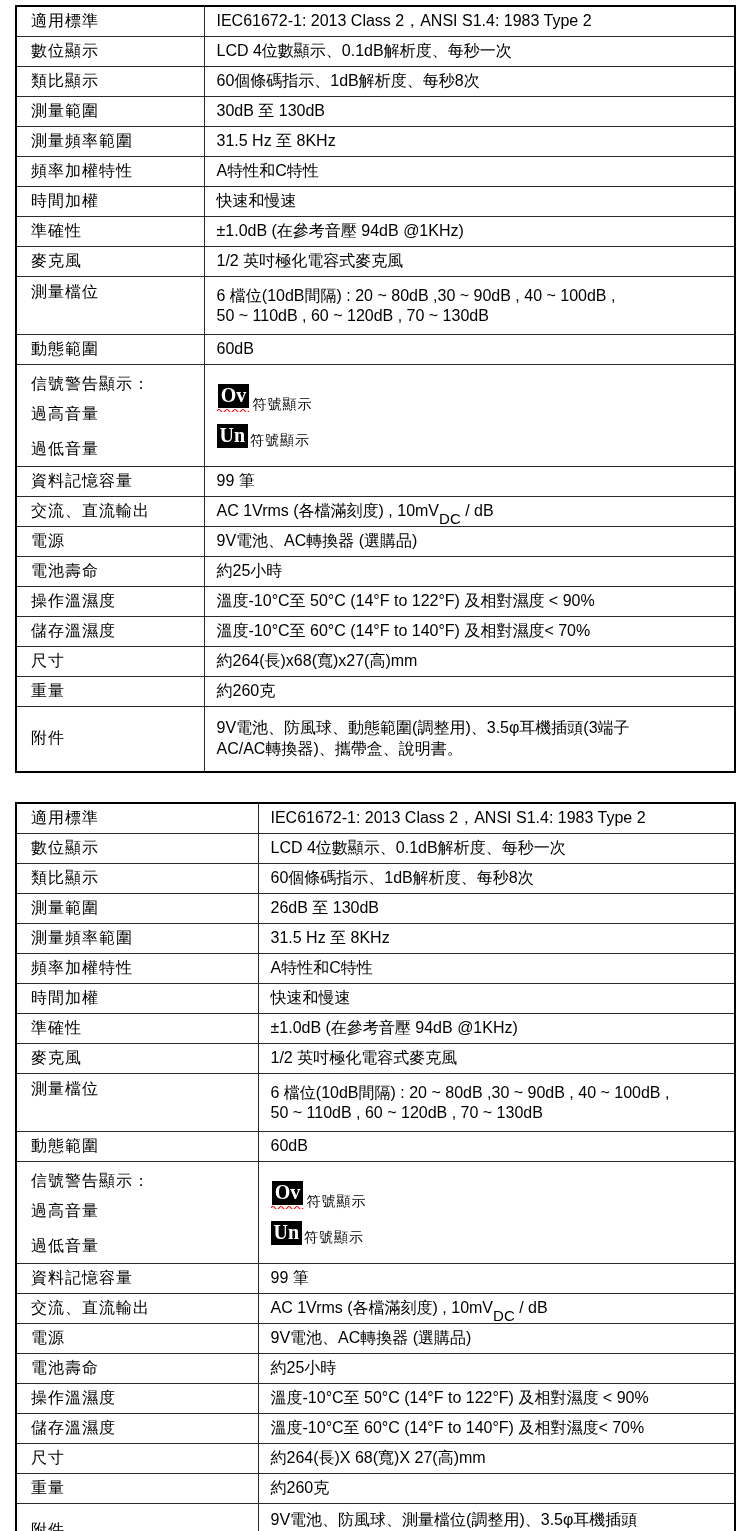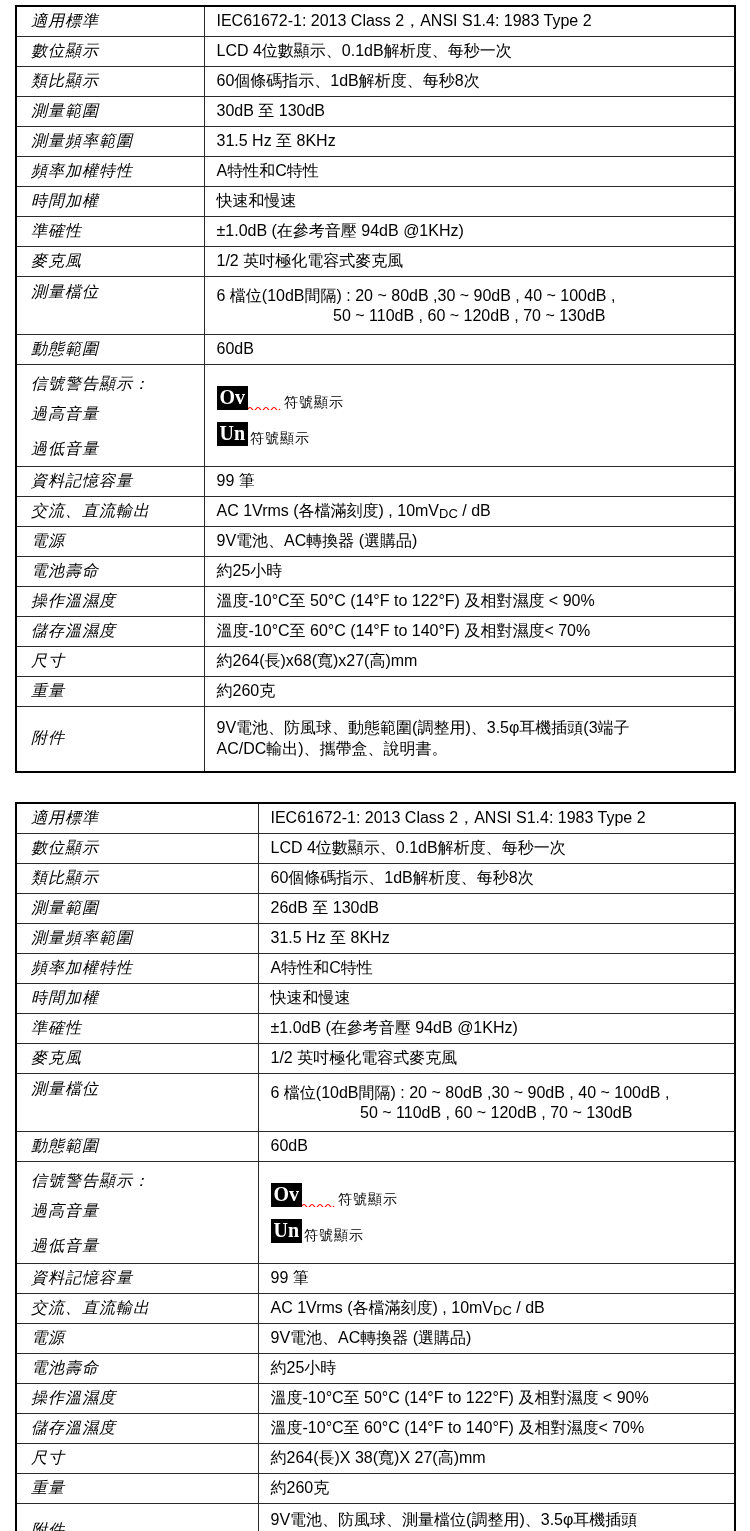--- a/index.html
+++ b/index.html
@@ -3,38 +3,38 @@
 <meta charset="utf-8">
 <style>
   html,body{margin:0;padding:0;background:#fff;}
   body{width:750px;font-family:"Liberation Sans",sans-serif;color:#000;}
   .wrap{padding:5px 14px 10px 15px;}
   table.spec{border-collapse:collapse;width:721px;table-layout:fixed;
     border:2px solid #000;}
   table.spec + table.spec{margin-top:29px;}
   td{border:1px solid #2a2a2a;vertical-align:middle;font-size:16px;
     padding:2px 10px 2px 12px;overflow:hidden;}
-  td.lbl{font-family:"DejaVu Serif",serif;padding-left:14px;letter-spacing:1px;font-style:italic;}
+  td.lbl{font-family:"DejaVu Serif",serif;padding-left:14px;letter-spacing:1px;}
   td.val{font-family:"Liberation Sans",sans-serif;}
   tr.std{height:30px;}
   tr.two{height:58px;}
   tr.warn{height:94px;}
   tr.acc1{height:66px;}
   tr.acc2{height:56px;}
-  .line2r{text-align:center;padding-right:2px;}
+  .line2r{text-align:left;padding-right:2px;}
   .lblline{line-height:30px;letter-spacing:1px;}
   .badge-line{display:flex;align-items:flex-end;margin:4px 0 2px 0;}
-  .badge-stack{display:inline-flex;flex-direction:row;align-items:flex-end;}
+  .badge-stack{display:inline-flex;flex-direction:column;align-items:center;}
   .badge{display:inline-block;background:#000;color:#fff;
     font-family:"Liberation Serif",serif;font-weight:bold;font-size:20px;
     line-height:1.05;padding:1px 3px 2px 3px;}
   .squig{display:block;margin-top:0px;}
   .badge-caption{font-family:"DejaVu Serif",serif;font-size:14px;margin-left:2px;
     letter-spacing:1px;position:relative;top:2px;}
-  .subdc{font-size:13px;letter-spacing:0;position:relative;top:2px;}
+  .subdc{font-size:15px;letter-spacing:0;position:relative;top:8px;}
 </style>
 </head>
 <body>
 
 <div class="wrap">
 
   <table class="spec">
     <colgroup>
         <col style="width:188px">
         <col>
@@ -140,21 +140,21 @@
         <td class="val">約264(長)x68(寬)x27(高)mm</td>
       </tr>
       <tr class="std">
         <td class="lbl">重量</td>
         <td class="val">約260克</td>
       </tr>
       <tr class="acc1">
         <td class="lbl">附件</td>
         <td class="val">
           <div>9V電池、防風球、動態範圍(調整用)、3.5φ耳機插頭(3端子</div>
-          <div>AC/DC輸出)、攜帶盒、說明書。</div>
+          <div>AC/AC轉換器)、攜帶盒、說明書。</div>
         </td>
       </tr>
     </tbody>
   </table>
 
   <table class="spec">
     <colgroup>
         <col style="width:242px">
         <col>
       </colgroup>
@@ -249,21 +249,21 @@
       <tr class="std">
         <td class="lbl">操作溫濕度</td>
         <td class="val">溫度-10°C至 50°C (14°F to 122°F) 及相對濕度 &lt; 90%</td>
       </tr>
       <tr class="std">
         <td class="lbl">儲存溫濕度</td>
         <td class="val">溫度-10°C至 60°C (14°F to 140°F) 及相對濕度&lt; 70%</td>
       </tr>
       <tr class="std">
         <td class="lbl">尺寸</td>
-        <td class="val">約264(長)X 38(寬)X 27(高)mm</td>
+        <td class="val">約264(長)X 68(寬)X 27(高)mm</td>
       </tr>
       <tr class="std">
         <td class="lbl">重量</td>
         <td class="val">約260克</td>
       </tr>
       <tr class="acc2">
         <td class="lbl">附件</td>
         <td class="val">
           <div>9V電池、防風球、測量檔位(調整用)、3.5φ耳機插頭</div>
           <div>(3端子AC/DC輸出)、攜帶盒、說明書。</div>

